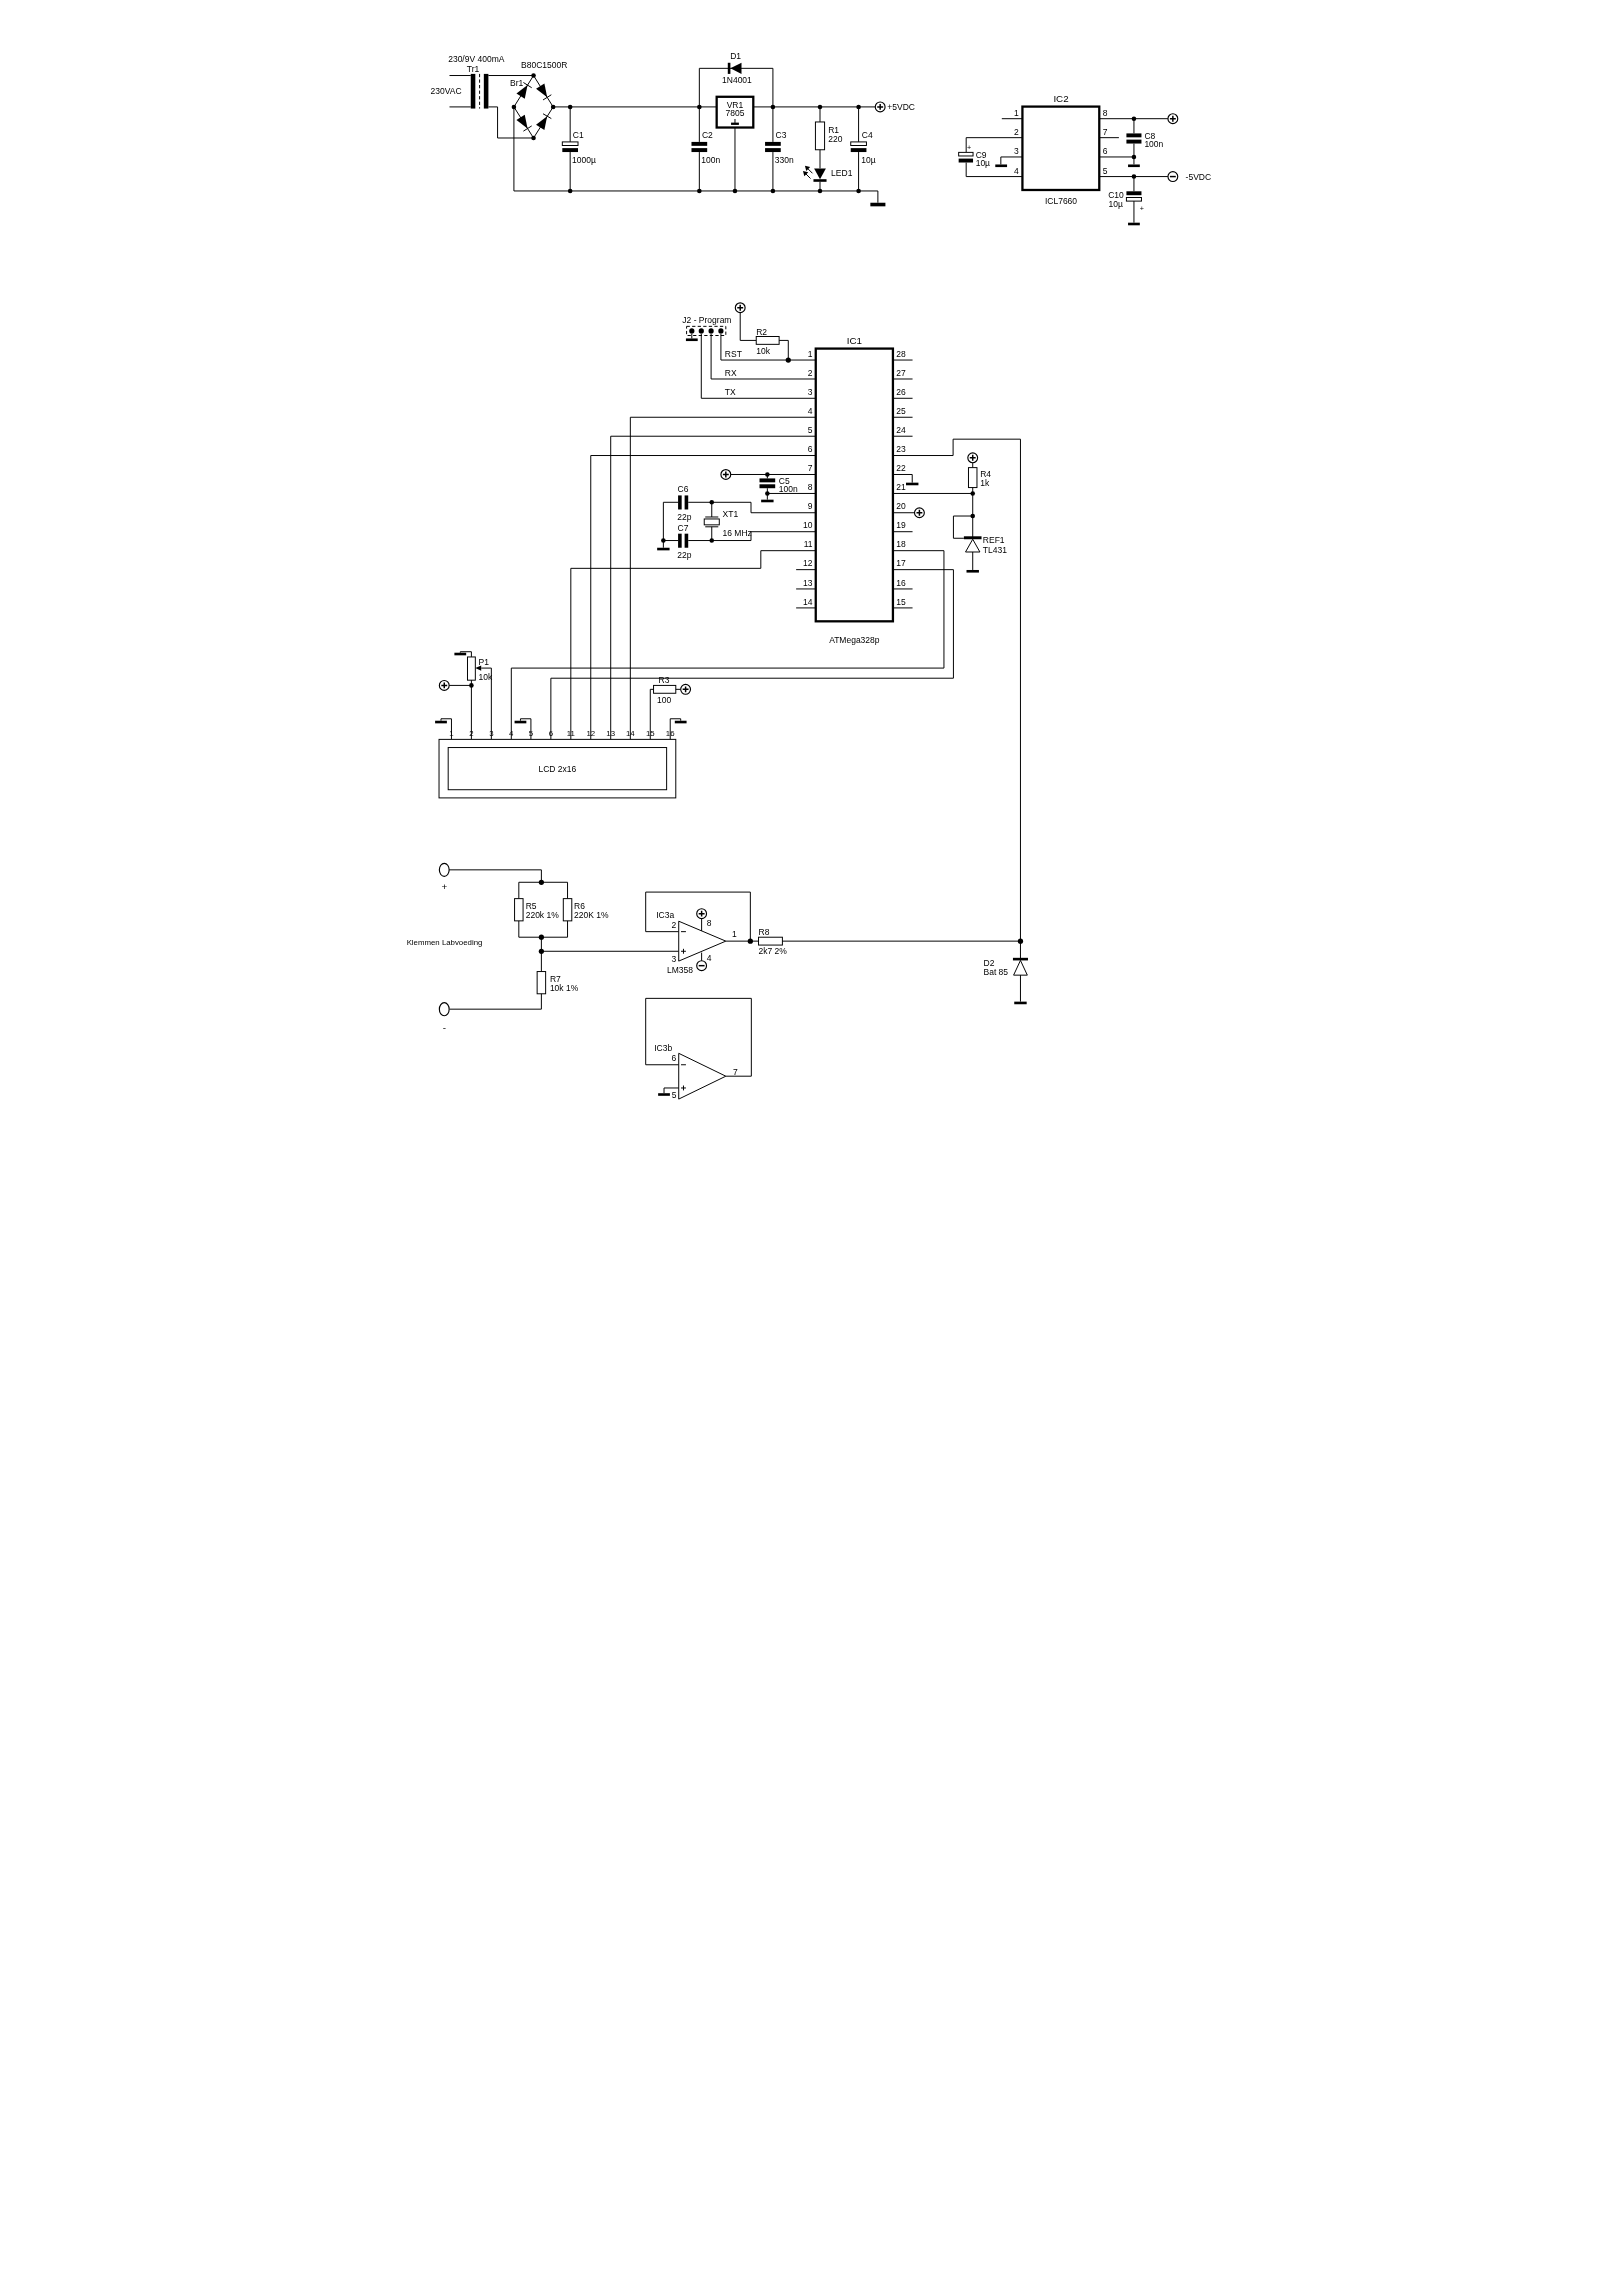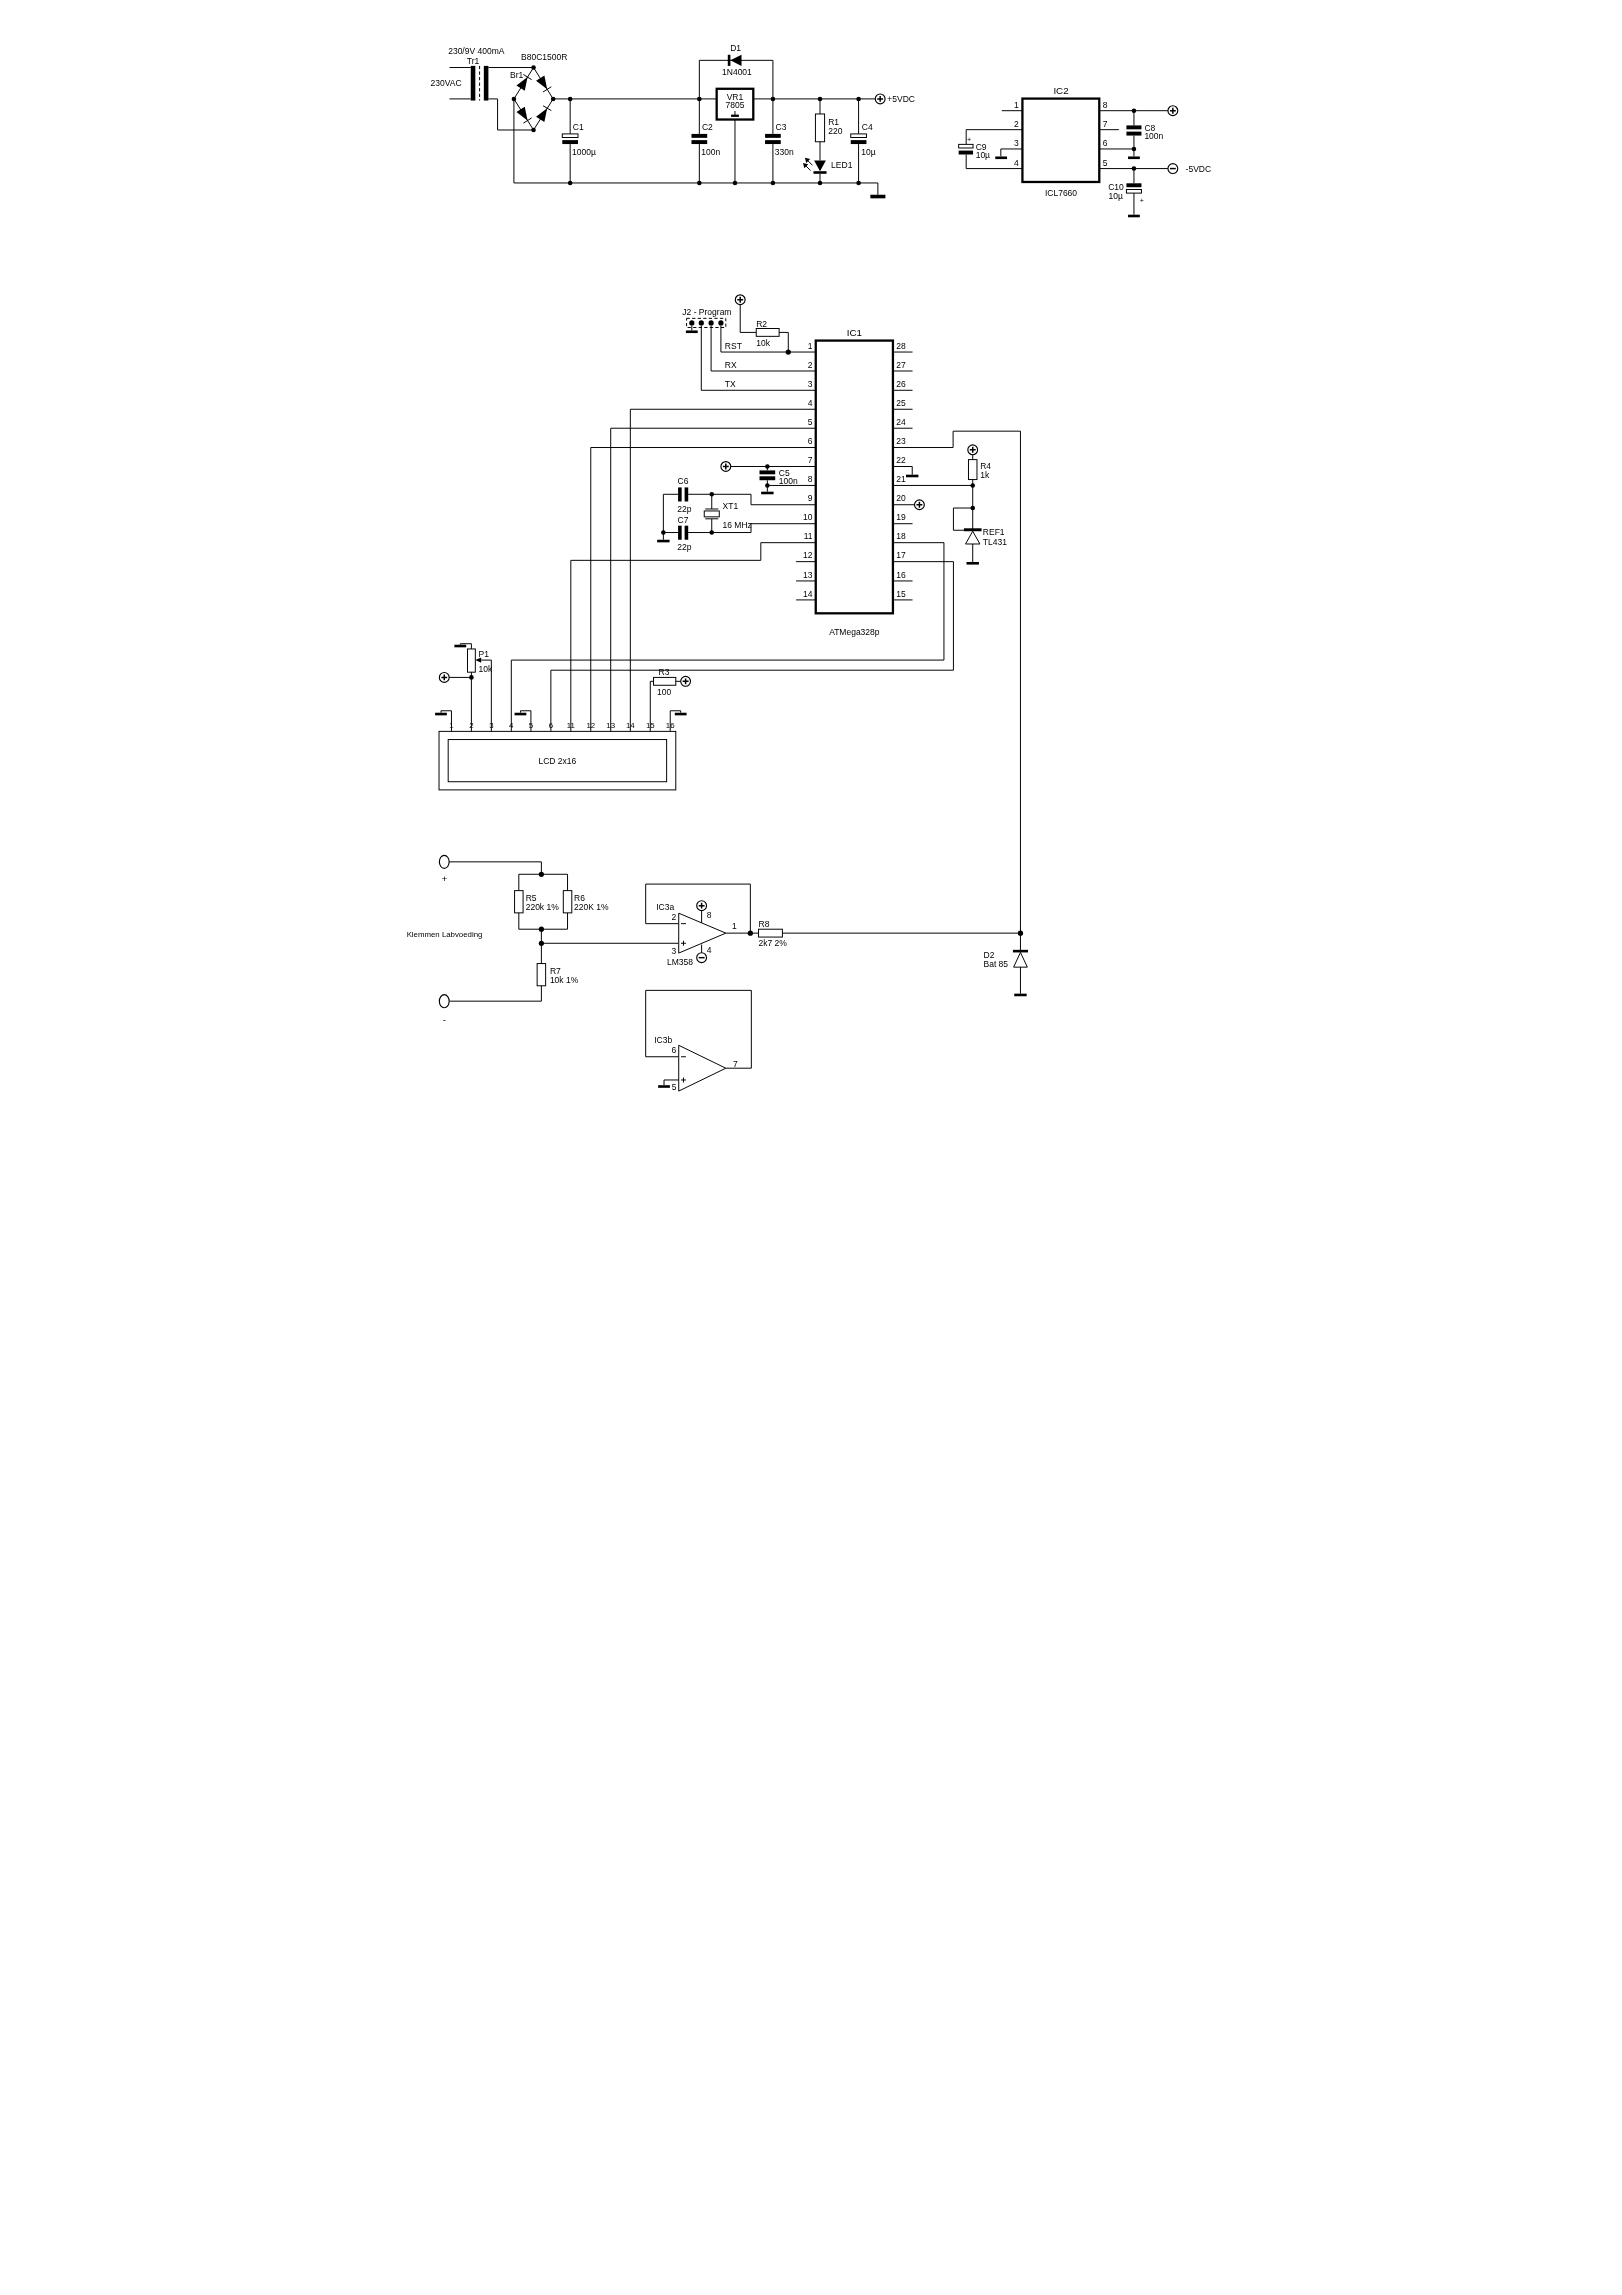--- a/index.html
+++ b/index.html
@@ -1,16 +1,16 @@
 <!DOCTYPE html>
 <html style="font-size:10.5px"><head>
 <meta charset="utf-8">
 <style>
   html,body{margin:0;padding:0;background:#fff;}
-  .page{width:811px;height:1148px;background:#fff;margin:4px auto;position:relative;}
+  .page{width:811px;height:1148px;background:#fff;margin:12px auto;position:relative;}
   svg{display:block;}
   .w{stroke:#000;stroke-width:3;fill:none;}
   .wd{stroke:#000;stroke-width:3;fill:none;stroke-dasharray:10 7;}
   .box{stroke:#000;stroke-width:3;fill:#fff;}
   .icbox{stroke:#000;stroke-width:7;fill:#fff;}
   .plate{fill:#000;stroke:none;}
   .oplate{fill:#fff;stroke:#000;stroke-width:3;}
   .dot{fill:#000;stroke:none;}
   .gnd{fill:#000;stroke:none;}
   .blk{fill:#000;stroke:none;}

